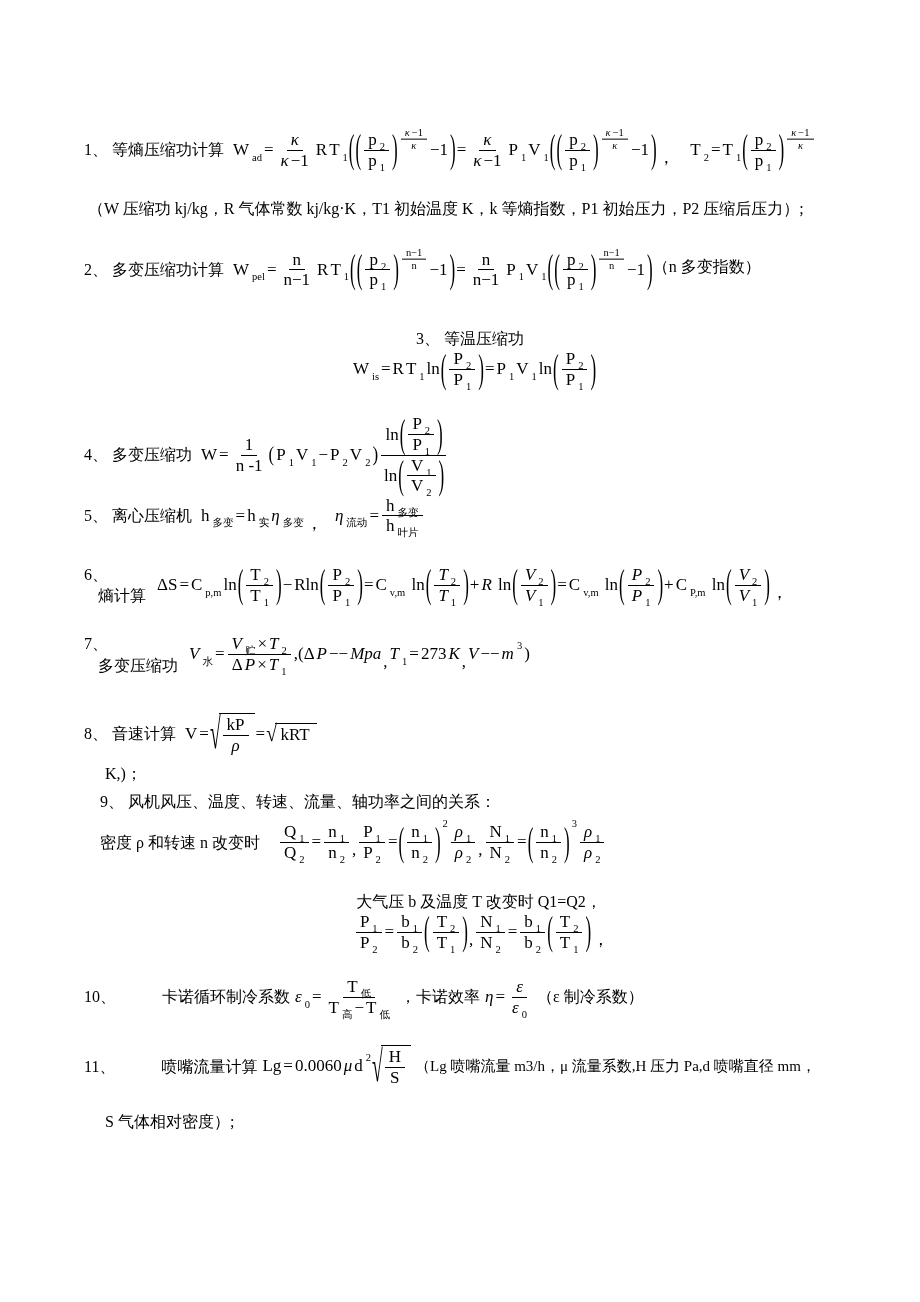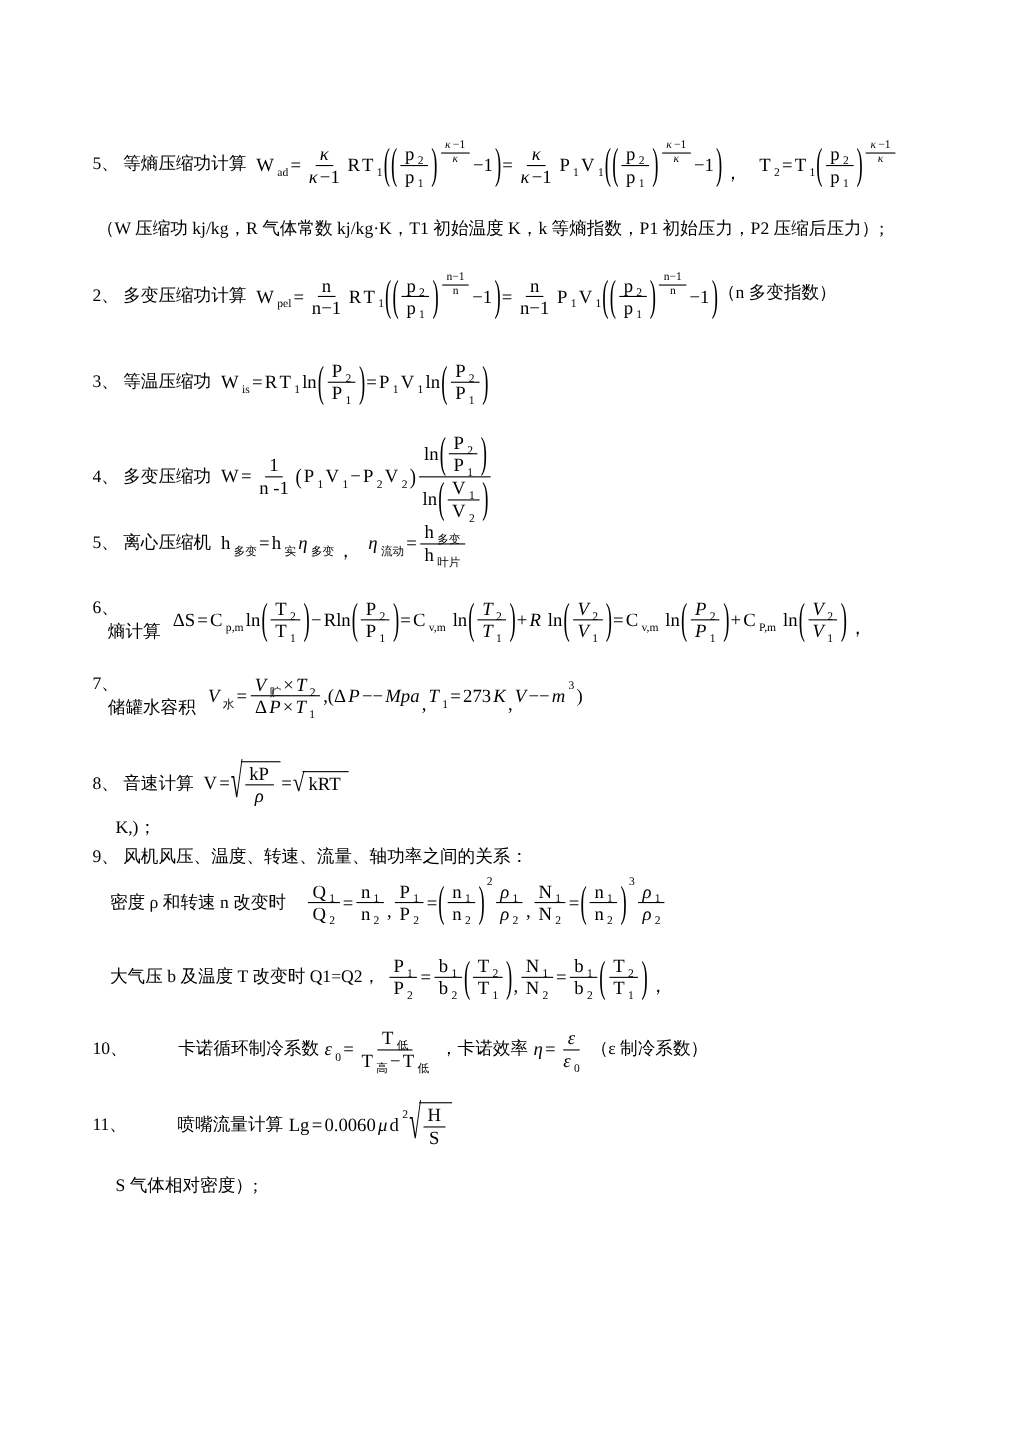--- a/index.html
+++ b/index.html
@@ -33,21 +33,21 @@
   .rg{line-height:1;font-size:1.15em;margin-right:-2px;}
   .rbody{display:inline-flex;align-items:center;border-top:1px solid #000;padding:1px 4px 0 2px;}
 </style>
 </head>
 <body>
 
 <div class="page">
   <div class="content">
 
     <div class="item">
-      <span class="label">5、 等熵压缩功计算</span>
+      <span class="label">1、 等熵压缩功计算</span>
       <span class="formula">
           <span class="mrow">
             <span class="msb">
               <span class="mt">W</span>
               <span class="sub"><span class="mt">ad</span></span>
             </span>
             <span class="mt">=</span>
             <span class="mfrac">
               <span class="mnum">
                 <span class="mt it">κ</span>
@@ -334,21 +334,21 @@
                   <span class="mt">−1</span>
                 </span>
               </span>
               <span class="pg" style="transform: scaleY(2.337);">)</span>
             </span>
           </span>
         </span>
       <span class="tail">（n 多变指数）</span>
     </div>
 
-    <div class="item" style="margin-top:38px;">
+    <div class="item" style="margin-top:38px;flex-direction:column;">
       <span class="label">3、 等温压缩功</span>
       <span class="formula">
           <span class="mrow">
             <span class="msb">
               <span class="mt">W</span>
               <span class="sub"><span class="mt">is</span></span>
             </span>
             <span class="mt">=</span>
             <span class="mt">R</span>
             <span class="msb">
@@ -711,21 +711,21 @@
               <span class="pg" style="transform: scaleY(2.337);">)</span>
             </span>
             <span class="mt pun">，</span>
           </span>
         </span>
     </div>
 
     <div class="item" style="margin-top:26px;">
       <span class="label2">
         <span>7、</span>
-        <span class="t2">储罐水容积</span>
+        <span class="t2">多变压缩功</span>
       </span>
       <span class="formula">
           <span class="mrow">
             <span class="msb">
               <span class="mt it">V</span>
               <span class="sub"><span class="mt">水</span></span>
             </span>
             <span class="mt">=</span>
             <span class="mfrac">
               <span class="mnum">
@@ -807,21 +807,21 @@
                   <span class="mt">kRT</span>
                   <span style="display: inline-block; width: 0.15em;"></span>
                 </span>
               </span>
             </span>
           </span>
         </span>
     </div>
     <div class="note" style="margin:8px 0 0 21px;">K,)；</div>
 
-    <div class="note" style="margin:6px 0 0 0;">9、 风机风压、温度、转速、流量、轴功率之间的关系：</div>
+    <div class="note" style="margin:6px 0 0 16px;">9、 风机风压、温度、转速、流量、轴功率之间的关系：</div>
 
     <div class="item" style="margin-top:10px;margin-left:16px;">
       <span class="txt" style="margin-right:18px;">密度 ρ 和转速 n 改变时</span>
       <span class="formula">
           <span class="mrow">
             <span class="mfrac">
               <span class="mnum">
                 <span class="msb">
                   <span class="mt">Q</span>
                   <span class="sub"><span class="mt">1</span></span>
@@ -952,21 +952,21 @@
                 <span class="msb">
                   <span class="mt it">ρ</span>
                   <span class="sub"><span class="mt">2</span></span>
                 </span>
               </span>
             </span>
           </span>
         </span>
     </div>
 
-    <div class="item" style="margin-top:28px;margin-left:16px;">
+    <div class="item" style="margin-top:28px;margin-left:16px;flex-direction:column;">
       <span class="txt" style="margin-right:6px;">大气压 b 及温度 T 改变时 Q1=Q2，</span>
       <span class="formula">
           <span class="mrow">
             <span class="mfrac">
               <span class="mnum">
                 <span class="msb">
                   <span class="mt">P</span>
                   <span class="sub"><span class="mt">1</span></span>
                 </span>
               </span>
@@ -1144,17 +1144,18 @@
                     <span class="mt">H</span>
                   </span>
                   <span class="mden">
                     <span class="mt">S</span>
                   </span>
                 </span>
               </span>
             </span>
           </span>
         </span>
+      <span class="txt" style="margin-left:4px;font-size:15px;">（Lg 喷嘴流量 m3/h，μ 流量系数,H 压力 Pa,d 喷嘴直径 mm，</span>
     </div>
     <div class="note" style="margin:24px 0 0 21px;">S 气体相对密度）;</div>
 
   </div>
 </div>
 
 </body></html>

